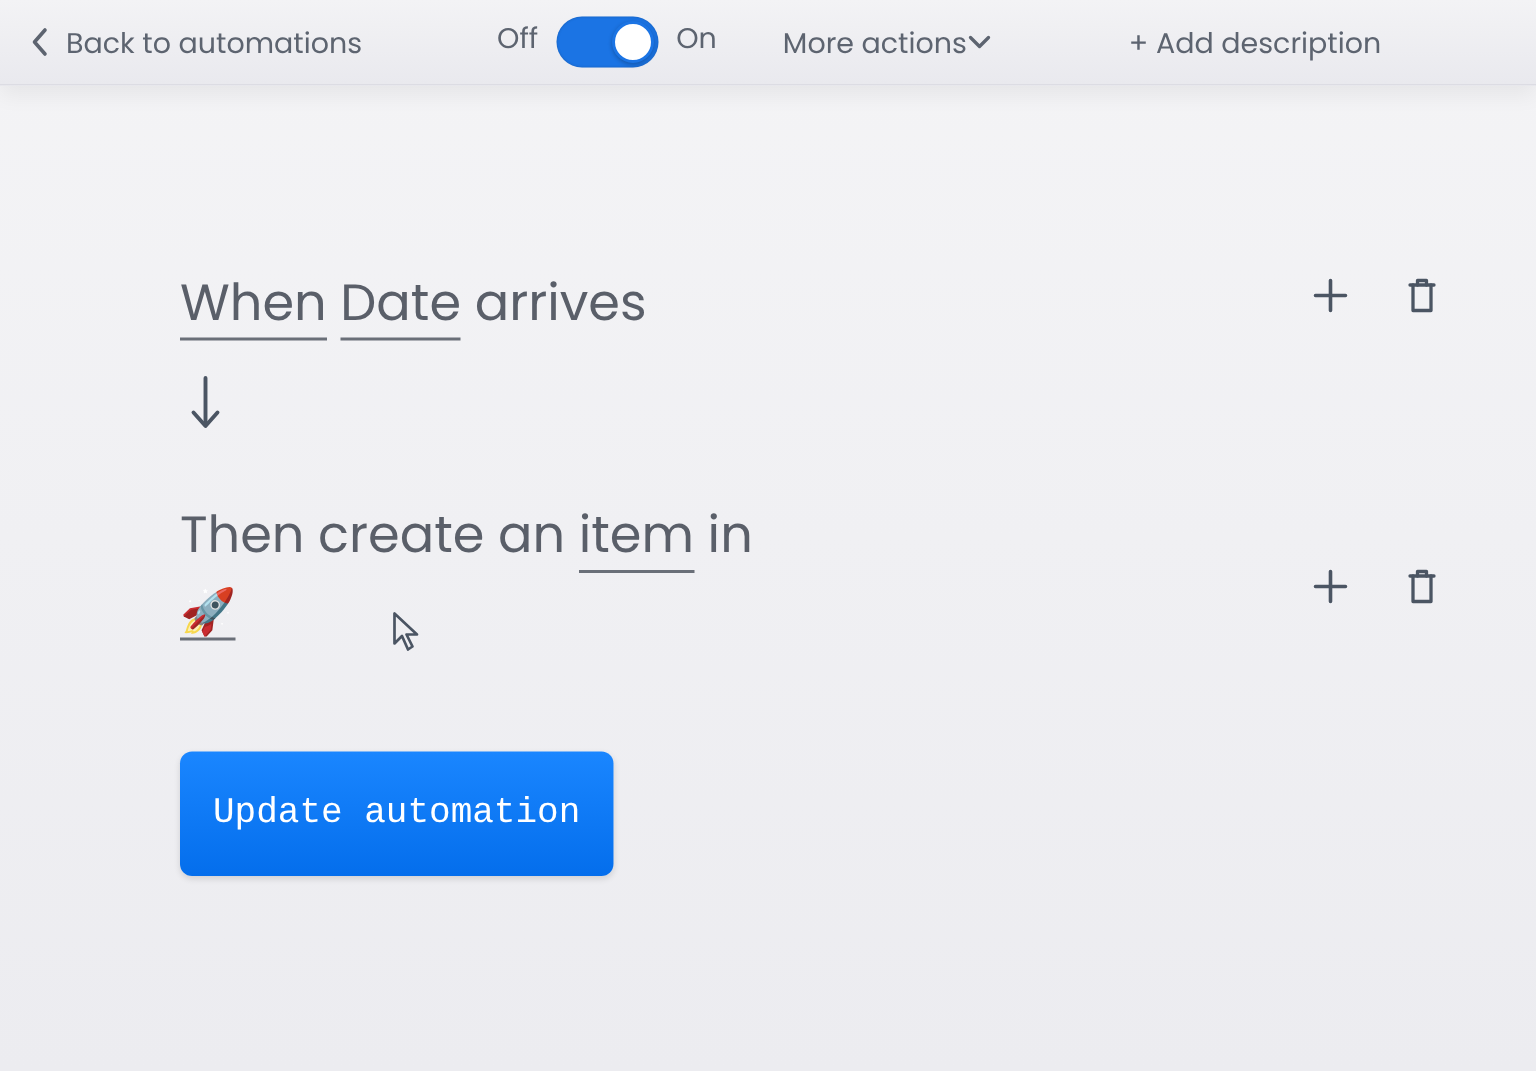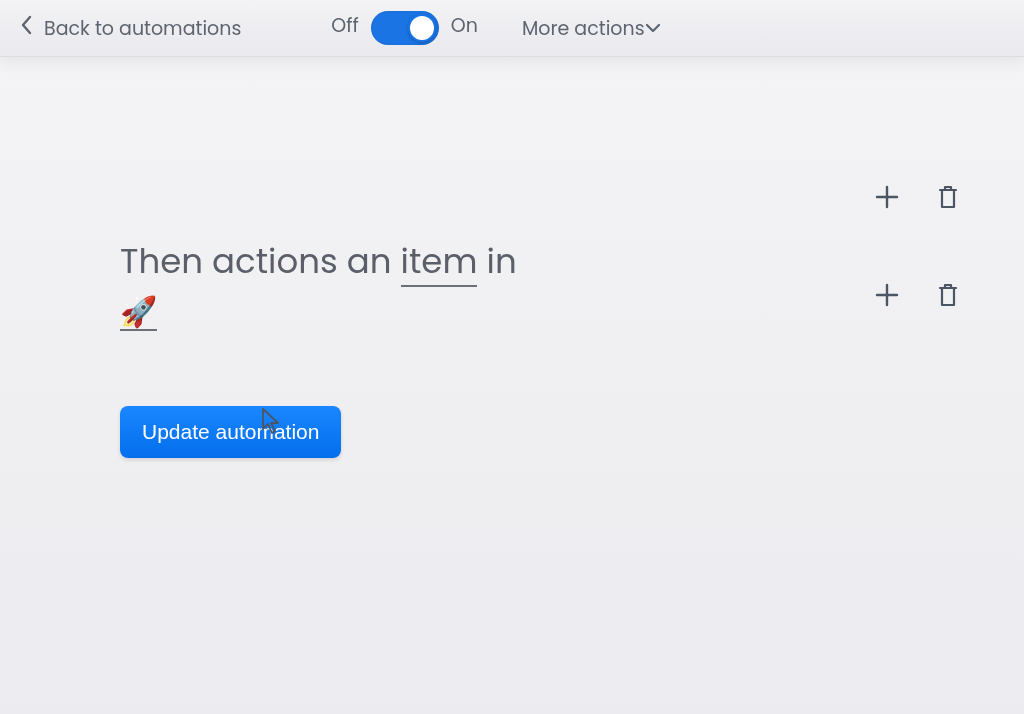--- a/index.html
+++ b/index.html
@@ -22,21 +22,21 @@
     background: linear-gradient(to bottom, #f3f3f5 0%, #e9e9ee 100%);
     border-bottom: 1px solid #dcdce3;
     box-shadow: 0 6px 14px rgba(0,0,0,0.06);
     font-size: 19px;
     color: #5d6470;
     gap: 10px;
   }
 
   .back-group {
     display: flex;
-    align-items: flex-start;
+    align-items: center;
     gap: 10px;
     cursor: pointer;
   }
   .back-chevron svg { display: block; }
   .back-label { }
 
   .spacer-1 { width: 70px; }
 
   .toggle-group {
     display: flex;
@@ -154,26 +154,26 @@
   }
   .fake-cursor svg { display: block; }
 
   
   .update-wrap { margin-top: 70px; }
   .update-btn {
     display: inline-block;
     background: #0a7cff;
     background: linear-gradient(to bottom, #1a86ff, #046eec);
     color: #ffffff;
-    font-size: 21px;
-    padding: 14px 22px;
+    font-size: 24px;
+    padding: 28px 22px;
     border-radius: 8px;
     border: none;
     cursor: pointer;
-    font-family: Liberation Sans, sans-serif;
+    font-family: Liberation Mono, monospace;
     box-shadow: 0 2px 4px rgba(0,0,0,0.12);
   }
 </style>
 </head>
 <body>
 
 <div class="topbar">
 
   <div class="back-group">
     <span class="back-chevron">
@@ -200,26 +200,45 @@
     <span>More actions</span>
     <span class="chevron-down">
       <svg width="16" height="12" viewBox="0 0 16 12" fill="none">
         <path d="M2 3 L8 9 L14 3" stroke="#5d6470" stroke-width="2.2" stroke-linecap="round" stroke-linejoin="round"></path>
       </svg>
     </span>
   </div>
 
   <div class="spacer-3"></div>
 
+  <div class="add-desc">
+    <span>+ Add description</span>
+  </div>
 
 </div>
 
 <div class="canvas">
 
   <div class="row">
+    <div class="sentence-col">
+      <div class="sentence">
+        <span class="tok-under">When</span>
+        <span> </span>
+        <span class="tok-under">Date</span>
+        <span> </span>
+        <span>arrives</span>
+      </div>
+
+      <div class="flow-arrow">
+        <svg width="26" height="42" viewBox="0 0 26 42" fill="none">
+          <path d="M13 4 L13 34" stroke="#4b5563" stroke-width="2.6" stroke-linecap="round"></path>
+          <path d="M5 27 L13 36 L21 27" stroke="#4b5563" stroke-width="2.6" stroke-linecap="round" stroke-linejoin="round"></path>
+        </svg>
+      </div>
+    </div>
 
     <div class="actions-col">
       <span class="icon-btn">
         <svg width="26" height="26" viewBox="0 0 26 26" fill="none">
           <path d="M13 3 L13 23 M3 13 L23 13" stroke="#4b5563" stroke-width="2.4" stroke-linecap="round"></path>
         </svg>
       </span>
       <span class="icon-btn">
         <svg width="24" height="28" viewBox="0 0 24 28" fill="none">
           <path d="M4 7 H20" stroke="#4b5563" stroke-width="2.2" stroke-linecap="round"></path>
@@ -228,21 +247,21 @@
         </svg>
       </span>
     </div>
   </div>
 
   <div class="gap-v"></div>
 
   <div class="row row-action">
     <div class="sentence-col">
       <div class="sentence">
-        <span>Then actions an</span>
+        <span>Then create an</span>
         <span> </span>
         <span class="tok-under">item</span>
         <span> </span>
         <span>in</span>
         <br>
         <span class="board-line">
           <span class="emoji">🚀</span>
         </span>
       </div>
     </div>

